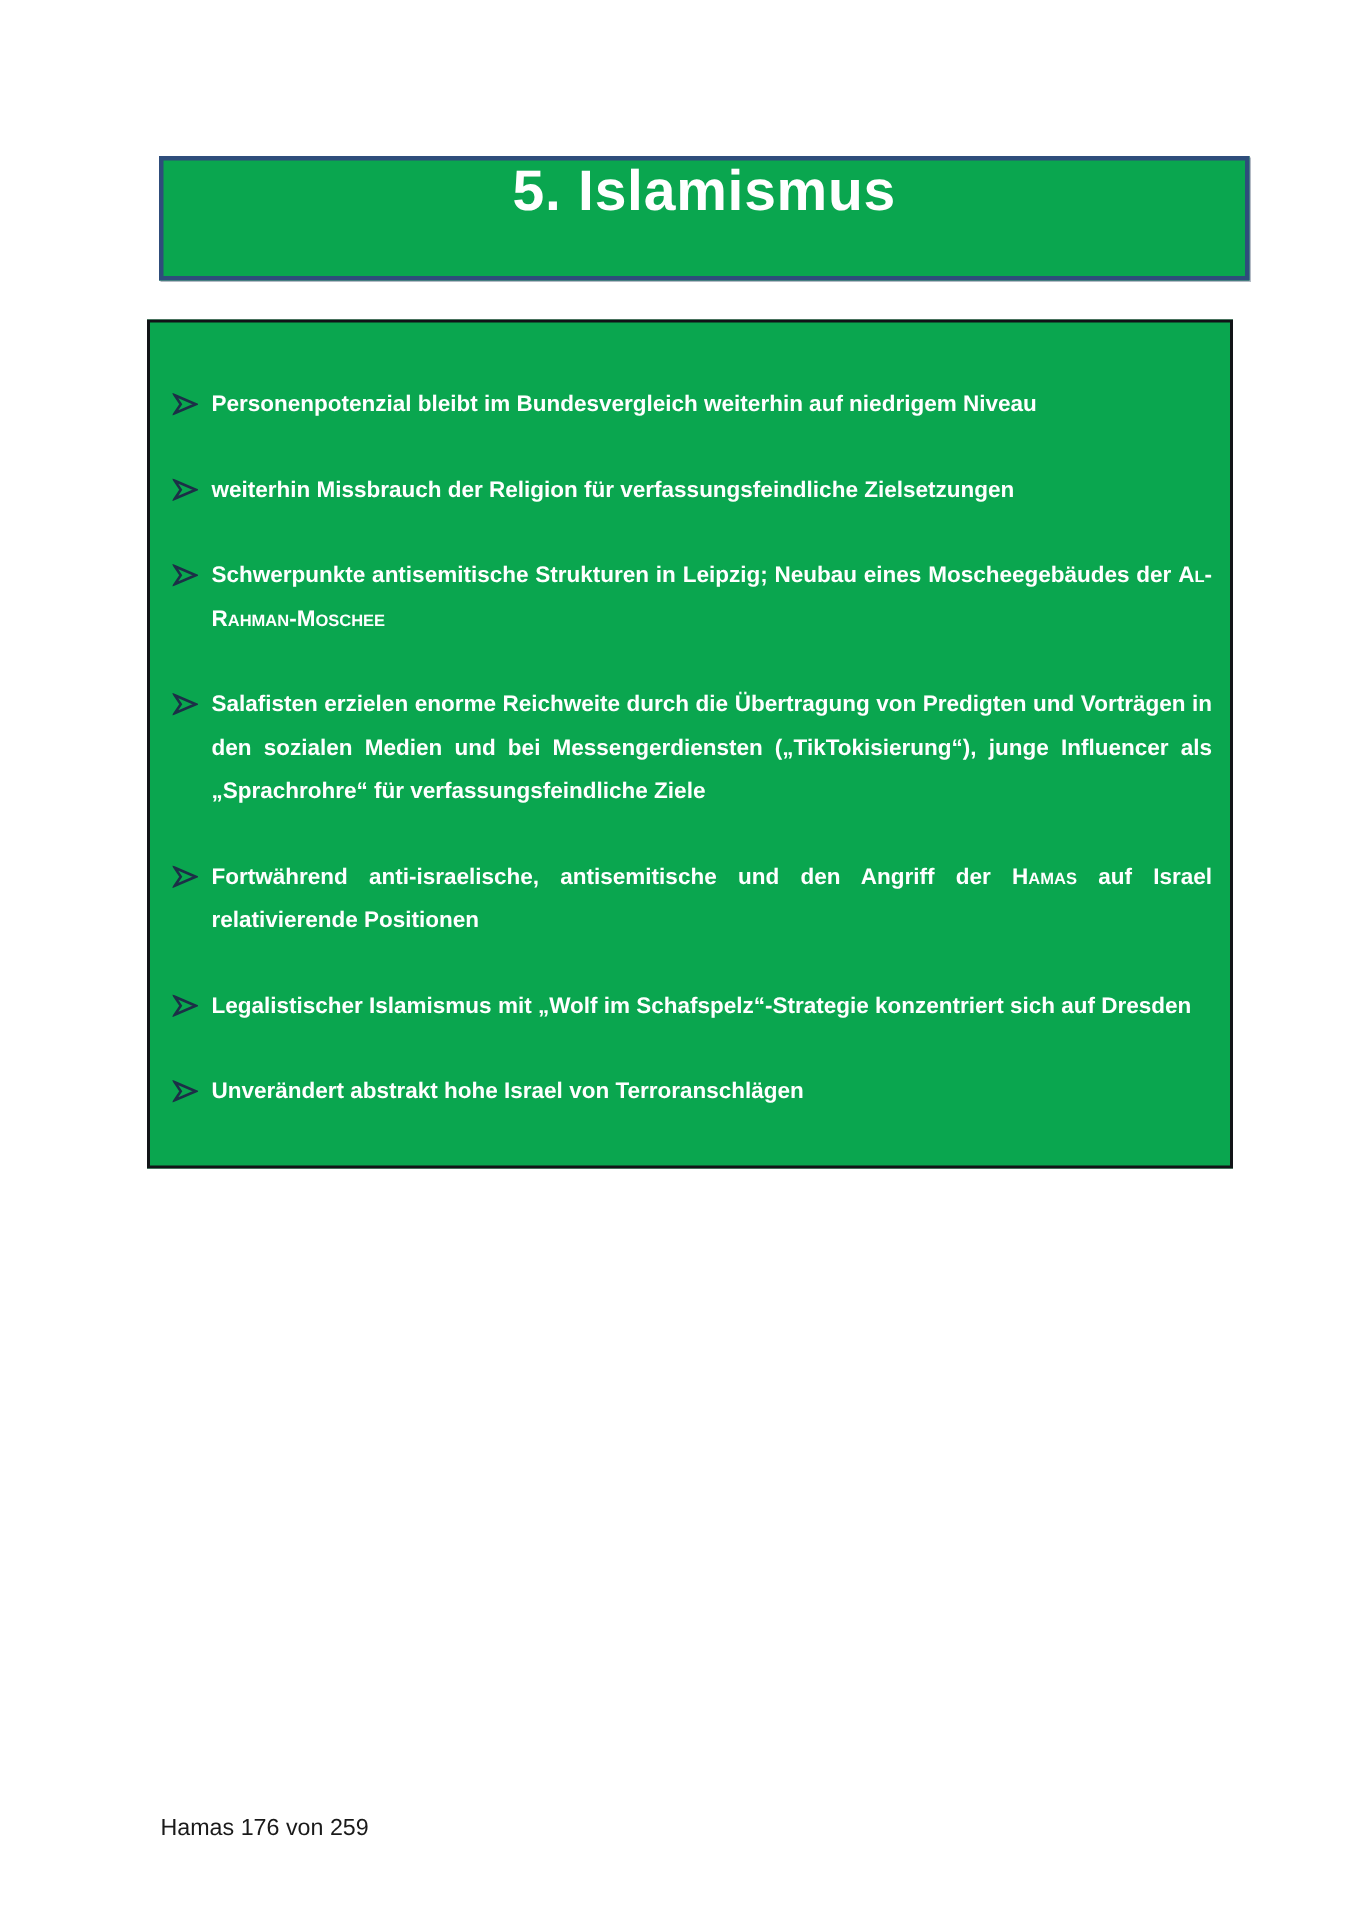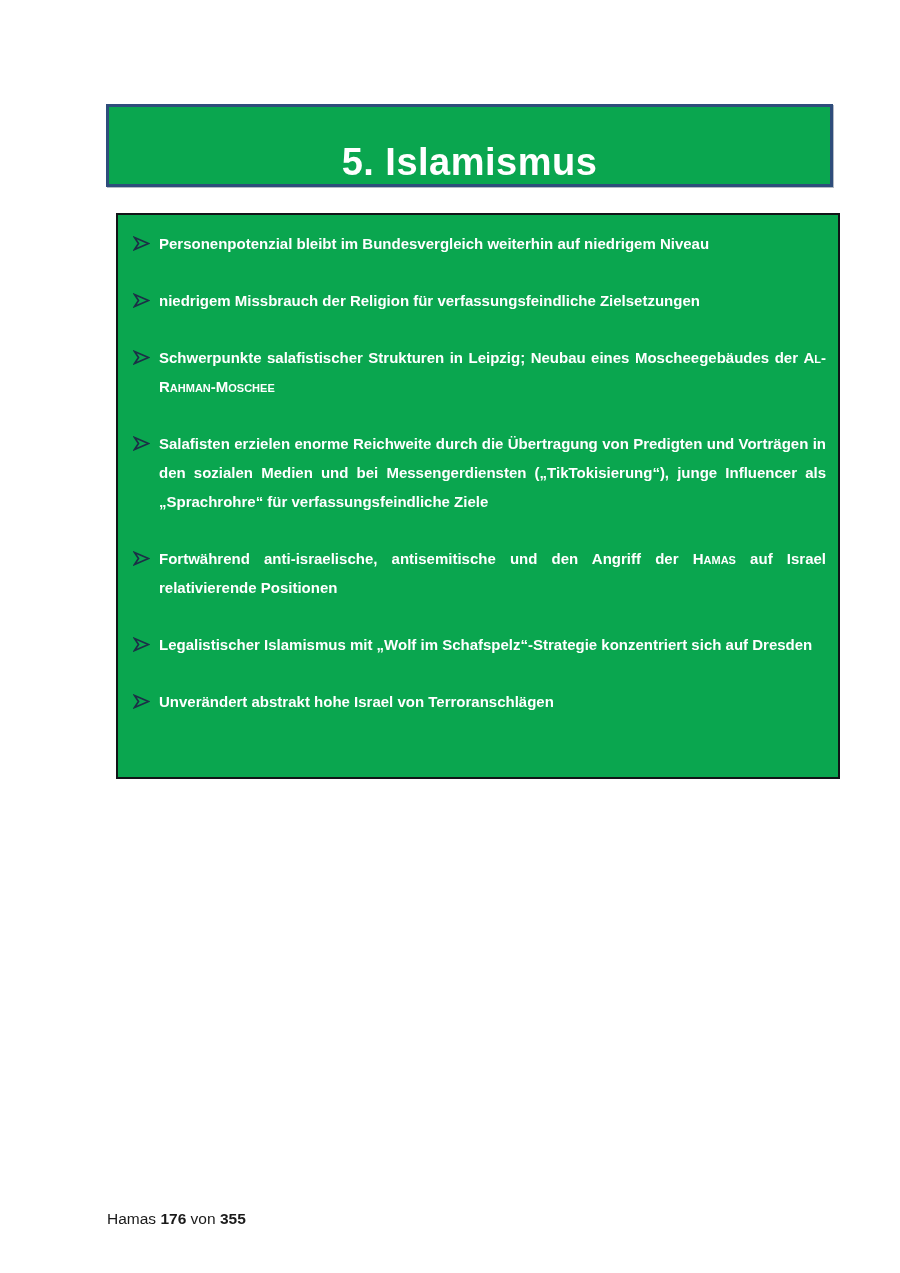--- a/index.html
+++ b/index.html
@@ -18,36 +18,36 @@
     height:1273px;
     background:#ffffff;
     overflow:hidden;
   }
   .title-box{
     position:absolute;
     left:106px; top:104px;
     width:727px; height:83px;
     background:var(--green);
     border:3px solid var(--title-border);
-    display:flex; align-items:flex-end; justify-content:center;
+    display:flex; align-items:flex-start; justify-content:center;
     box-shadow:1px 1px 0 rgba(40,60,90,.35);
   }
   .title-box h1{
     color:var(--text-white);
     font-size:38px;
     font-weight:bold;
     letter-spacing:.5px;
   }
   .content-box{
     position:absolute;
-    left:116px; top:213px;
+    left:98px; top:213px;
     width:724px; height:566px;
     background:var(--green);
     border:2px solid var(--box-border);
-    padding:14px 12px 20px 12px;
+    padding:40px 12px 20px 12px;
   }
   ul.bullets{list-style:none;}
   ul.bullets li{
     display:flex;
     align-items:flex-start;
     margin-bottom:28px;
   }
   ul.bullets li:last-child{margin-bottom:0;}
   .arrow-ico{
     flex:0 0 auto;
@@ -62,21 +62,21 @@
     line-height:29px;
     text-align:justify;
   }
   .sc{font-variant:small-caps;}
   .footer{
     position:absolute;
     left:107px; top:1210px;
     font-size:15.5px;
     color:var(--footer-color);
   }
-  .footer b{font-weight:bold;margin-top:19px;}
+  .footer b{font-weight:normal;margin-top:19px;}
 </style>
 </head>
 <body>
 
 <div class="page">
 
   <div class="title-box">
     <h1>5. Islamismus</h1>
   </div>
 
@@ -85,27 +85,27 @@
         <li>
           <svg viewBox="0 0 17 15" class="arrow-ico">
             <path d="M1.5 1.5 L15.5 7.5 L1.5 13.5 L5.5 7.5 Z" fill="none" stroke="#1c2f47" stroke-width="1.7" stroke-linejoin="miter"></path>
           </svg>
           <p class="bullet-text"><span>Personenpotenzial bleibt im Bundesvergleich weiterhin auf niedrigem Niveau</span></p>
         </li>
         <li>
           <svg viewBox="0 0 17 15" class="arrow-ico">
             <path d="M1.5 1.5 L15.5 7.5 L1.5 13.5 L5.5 7.5 Z" fill="none" stroke="#1c2f47" stroke-width="1.7" stroke-linejoin="miter"></path>
           </svg>
-          <p class="bullet-text"><span>niedrigem Missbrauch der Religion für verfassungsfeindliche Zielsetzungen</span></p>
+          <p class="bullet-text"><span>weiterhin Missbrauch der Religion für verfassungsfeindliche Zielsetzungen</span></p>
         </li>
         <li>
           <svg viewBox="0 0 17 15" class="arrow-ico">
             <path d="M1.5 1.5 L15.5 7.5 L1.5 13.5 L5.5 7.5 Z" fill="none" stroke="#1c2f47" stroke-width="1.7" stroke-linejoin="miter"></path>
           </svg>
-          <p class="bullet-text"><span>Schwerpunkte salafistischer Strukturen in Leipzig; Neubau eines Moscheegebäudes der </span><span class="sc">Al-Rahman-Moschee</span></p>
+          <p class="bullet-text"><span>Schwerpunkte antisemitische Strukturen in Leipzig; Neubau eines Moscheegebäudes der </span><span class="sc">Al-Rahman-Moschee</span></p>
         </li>
         <li>
           <svg viewBox="0 0 17 15" class="arrow-ico">
             <path d="M1.5 1.5 L15.5 7.5 L1.5 13.5 L5.5 7.5 Z" fill="none" stroke="#1c2f47" stroke-width="1.7" stroke-linejoin="miter"></path>
           </svg>
           <p class="bullet-text"><span>Salafisten erzielen enorme Reichweite durch die Übertragung von Predigten und Vorträgen in den sozialen Medien und bei Messengerdiensten („TikTokisierung“), junge Influencer als „Sprachrohre“ für verfassungsfeindliche Ziele</span></p>
         </li>
         <li>
           <svg viewBox="0 0 17 15" class="arrow-ico">
             <path d="M1.5 1.5 L15.5 7.5 L1.5 13.5 L5.5 7.5 Z" fill="none" stroke="#1c2f47" stroke-width="1.7" stroke-linejoin="miter"></path>
@@ -122,16 +122,16 @@
           <svg viewBox="0 0 17 15" class="arrow-ico">
             <path d="M1.5 1.5 L15.5 7.5 L1.5 13.5 L5.5 7.5 Z" fill="none" stroke="#1c2f47" stroke-width="1.7" stroke-linejoin="miter"></path>
           </svg>
           <p class="bullet-text"><span>Unverändert abstrakt hohe Israel von Terroranschlägen</span></p>
         </li>
       </ul>
   </div>
 
   <div class="footer">
     <span><span>Hamas</span> </span><b>176</b>
-    <span><span>von</span> </span><b>355</b>
+    <span><span>von</span> </span><b>259</b>
   </div>
 
 </div>
 
 </body></html>

